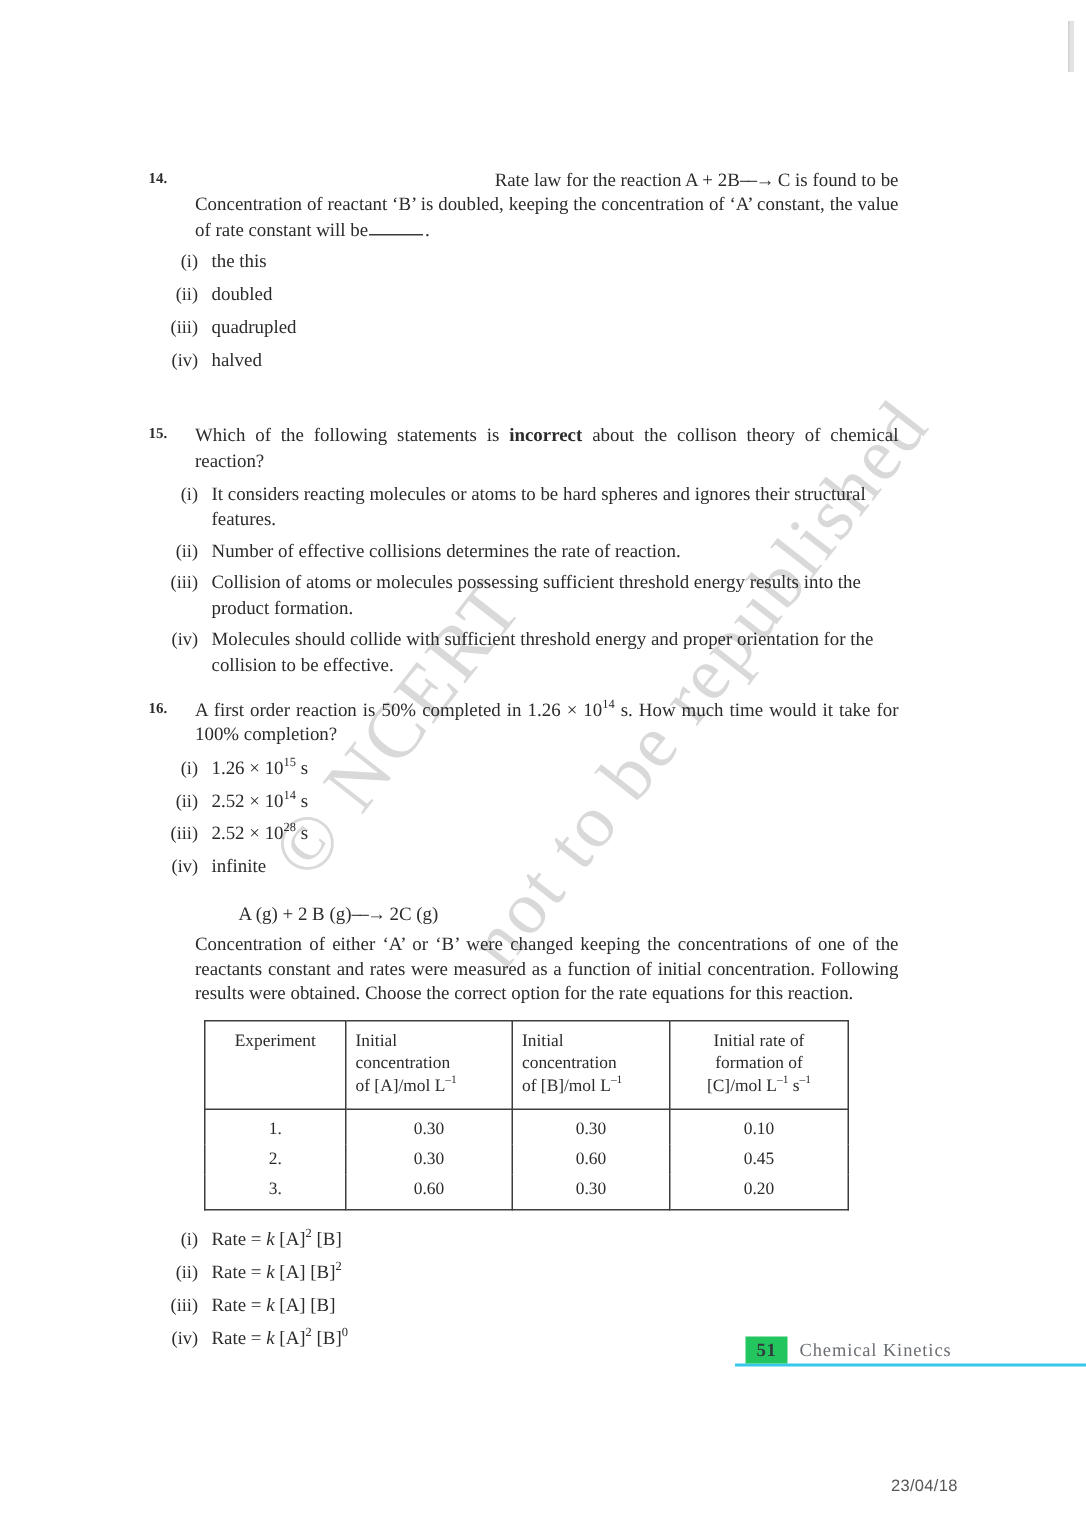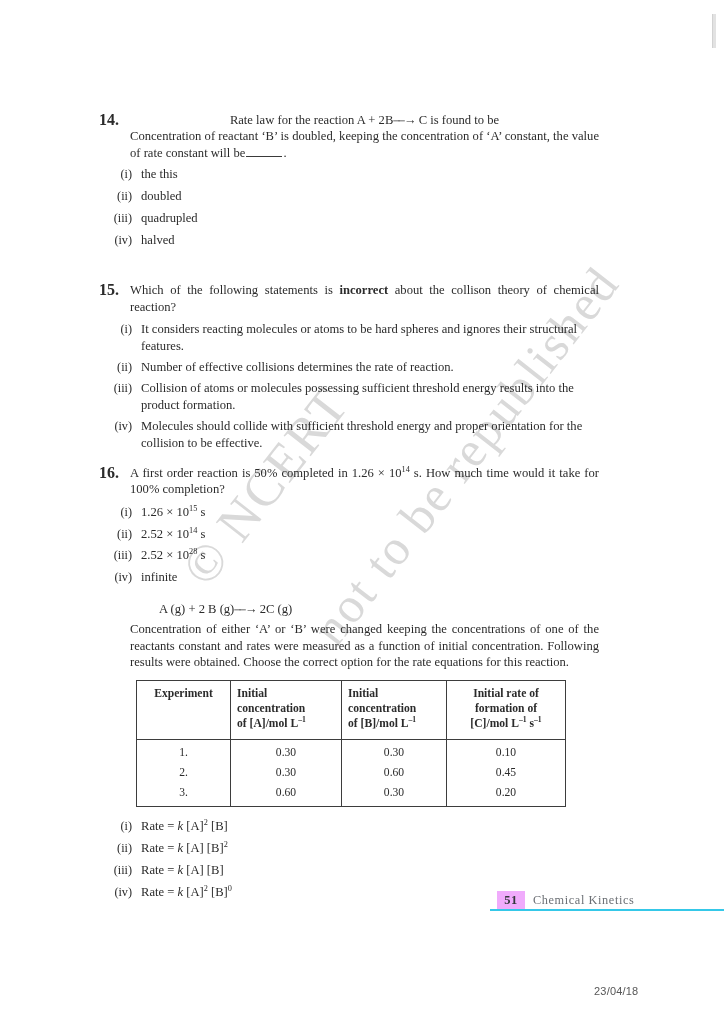--- a/index.html
+++ b/index.html
@@ -78,32 +78,32 @@
     margin-bottom: 13px;
   }
   .qrow {
     display: flex;
     align-items: flex-start;
   }
   .qnum {
     width: 31px;
     flex: 0 0 31px;
     font-weight: bold;
-    font-size: 16px;
+    font-size: 10px;
     line-height: 16.4px;
     text-align: left;
   }
   .qbody {
     flex: 1 1 auto;
     font-size: 12.6px;
     line-height: 16.4px;
     text-align: justify;
     text-justify: inter-word;
   }
-  .qbody.nojust { text-align: center; }
+  .qbody.nojust { text-align: right; }
 
   .eqline {
     font-size: 12.6px;
     line-height: 16.4px;
     padding-left: 100px;
     margin-top: 5px;
     margin-bottom: 4px;
     white-space: nowrap;
   }
   .eqline.narrow { padding-left: 60px; }
@@ -163,21 +163,21 @@
     border-collapse: collapse;
     width: 429px;
     table-layout: fixed;
     font-size: 11.6px;
   }
   table.data th, table.data td {
     border: 1px solid #3d3d3d;
     padding: 0;
   }
   table.data th {
-    font-weight: bold;
+    font-weight: normal;
     vertical-align: top;
     line-height: 15.3px;
     padding: 5px 6px 7px 6px;
     text-align: left;
     margin-left: 20px;
   }
   table.data th.ctr { text-align: center; }
   table.data td {
     text-align: center;
     line-height: 20.2px;
@@ -213,21 +213,21 @@
     top: 19px;
     height: 1.6px;
     background: #35c8e8;
   }
   .foot-num {
     position: absolute;
     left: 497px;
     top: 1px;
     width: 28px;
     height: 18px;
-    background: #f0abfc;
+    background: #22c55e;
     color: #33383c;
     font-weight: bold;
     font-size: 12.5px;
     line-height: 18px;
     text-align: center;
     letter-spacing: 0.5px;
   }
   .foot-title {
     position: absolute;
     left: 533px;

